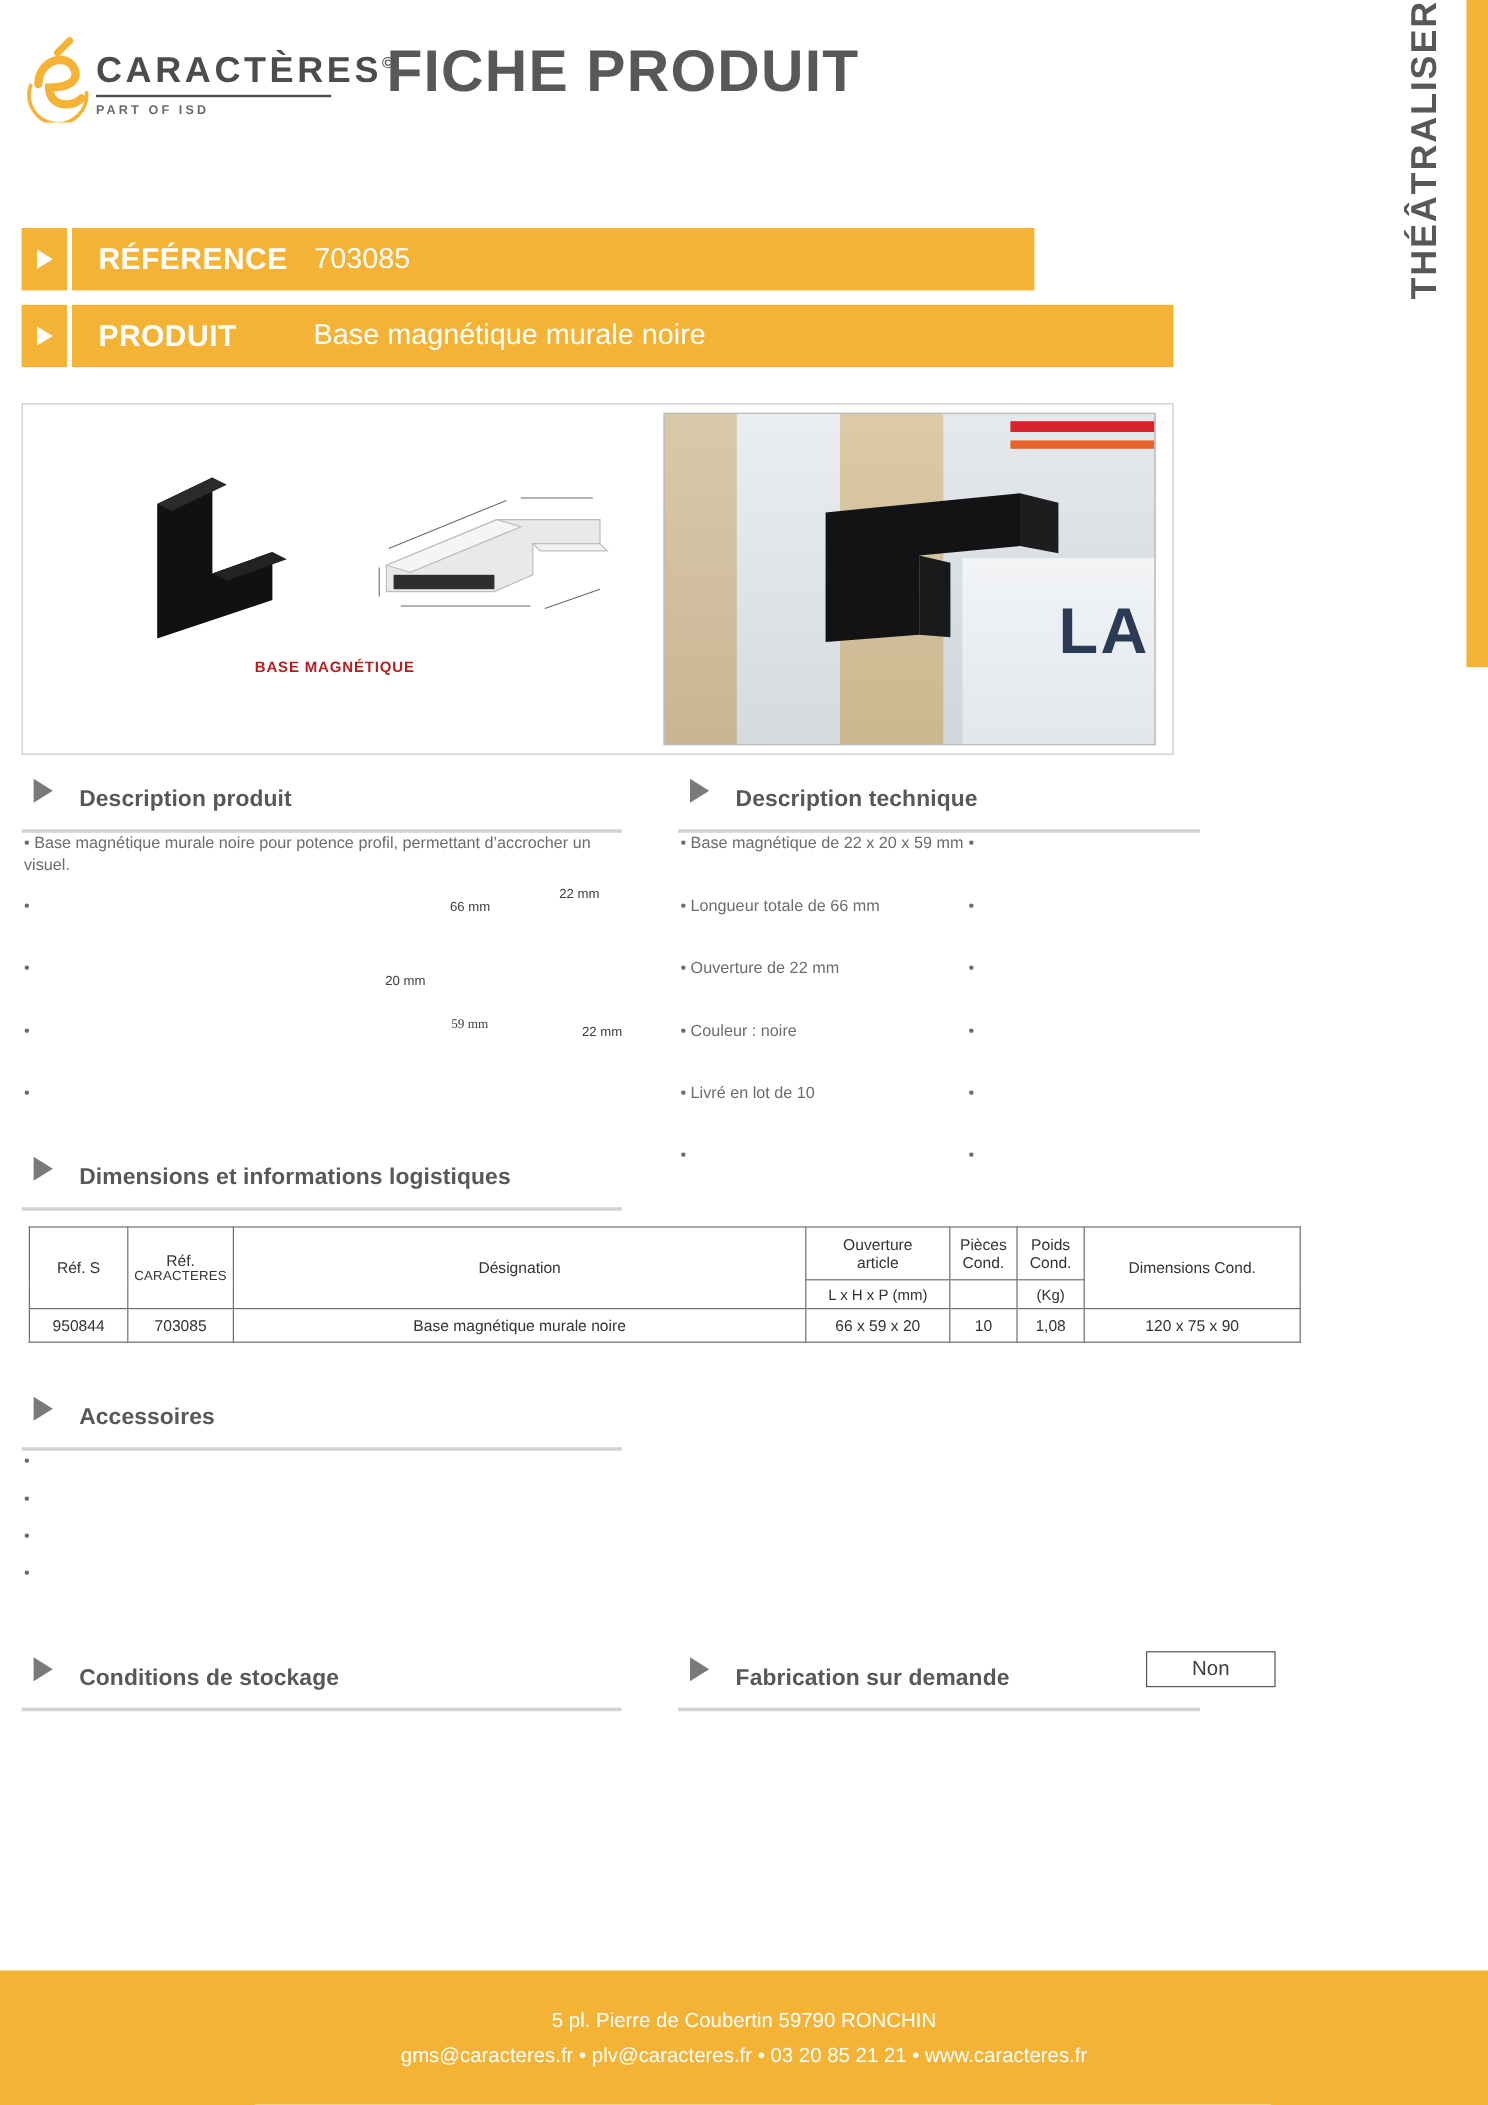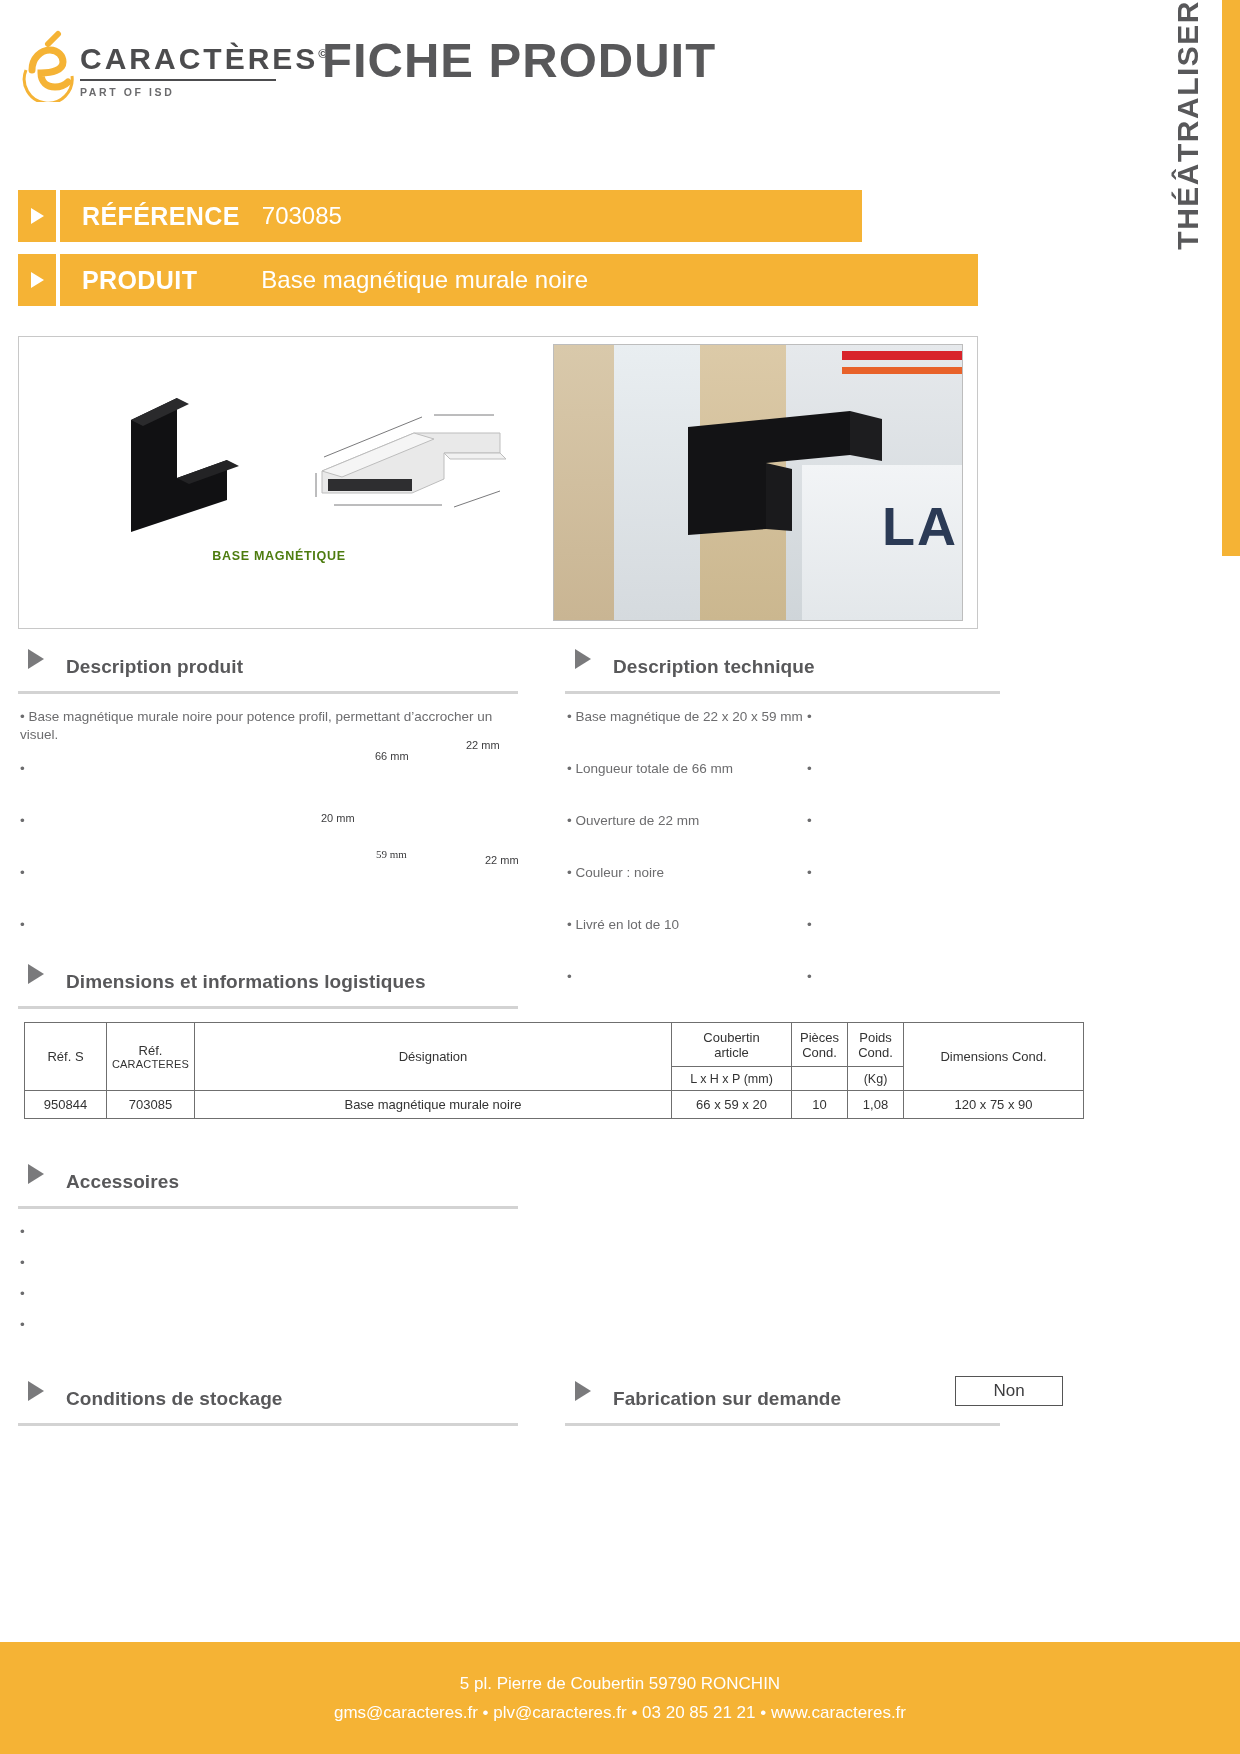--- a/index.html
+++ b/index.html
@@ -78,21 +78,21 @@
   .photo-right {
     position: absolute; right: 14px; top: 7px; width: 410px; height: 277px;
     border: 1px solid #bdbdbd; overflow: hidden; background: #b9bec4;
   }
 
   
   .draw-left { position: absolute; left: 100px; top: 45px; width: 190px; height: 150px; }
   .caption-base {
     position: absolute; left: 140px; top: 212px; width: 240px;
     text-align: center; font-size: 12.5px; letter-spacing: 0.7px;
-    color: #4d7c0f; font-weight: 600;
+    color: #b91c1c; font-weight: 600;
   }
   .draw-mid { position: absolute; left: 275px; top: 50px; width: 250px; height: 140px; }
   .dim-lbl { position: absolute; font-size: 11px; color: #3d3d3f; white-space: nowrap; }
 
   
   .ph-wood  { position: absolute; left: 0; top: 0; width: 60px; height: 100%; background: linear-gradient(180deg,#d9c9ab,#c9b593); }
   .ph-wall  { position: absolute; left: 60px; top: 0; width: 86px; height: 100%; background: linear-gradient(180deg,#e9eef1,#d5dade); }
   .ph-post  { position: absolute; left: 146px; top: 0; width: 86px; height: 100%; background: linear-gradient(180deg,#dccaa8,#cbb78f); }
   .ph-right { position: absolute; left: 232px; top: 0; right: 0; bottom: 0; background: linear-gradient(180deg,#e6e9ec,#cfd5d9); }
   .ph-redbar{ position: absolute; right: 0; top: 6px; width: 120px; height: 9px; background: #d8232a; }
@@ -114,21 +114,21 @@
     border-top: 10px solid transparent; border-bottom: 10px solid transparent;
     margin-left: 10px; flex: none;
   }
   .sec-title {
     font-size: 19px; font-weight: bold; color: #58585a; margin-left: 22px;
     letter-spacing: 0.1px;
     margin-top: 16px;
   }
   .sec-rule { height: 3px; background: #d3d3d3; margin-top: 13px; }
 
-  .bullets { margin-top: 14px; }
+  .bullets { }
   .bullet {
     font-size: 13.5px; color: #6c6c6e; line-height: 1.35;
     min-height: 52px; padding-left: 2px;
   }
   .bullet.short { min-height: 52px; }
 
   
   .tbl {
     position: absolute; left: 24px; top: 1022px; width: 1060px;
     border-collapse: collapse; font-size: 13px; color: #333;
@@ -310,21 +310,21 @@
   <table class="tbl">
     <tbody>
         <tr>
       <th class="h-tall" rowspan="2" style="width:82px;">Réf. S</th>
       <th class="h-tall" rowspan="2" style="width:88px;">
         <div>Réf.</div>
         <div class="small-caps">CARACTERES</div>
       </th>
       <th class="h-tall" rowspan="2">Désignation</th>
       <th class="h-tall" style="width:120px;">
-        <div>Coubertin</div>
+        <div>Ouverture</div>
         <div>article</div>
       </th>
       <th class="h-tall" style="width:56px;">
         <div>Pièces</div>
         <div>Cond.</div>
       </th>
       <th class="h-tall" style="width:56px;">
         <div>Poids</div>
         <div>Cond.</div>
       </th>

